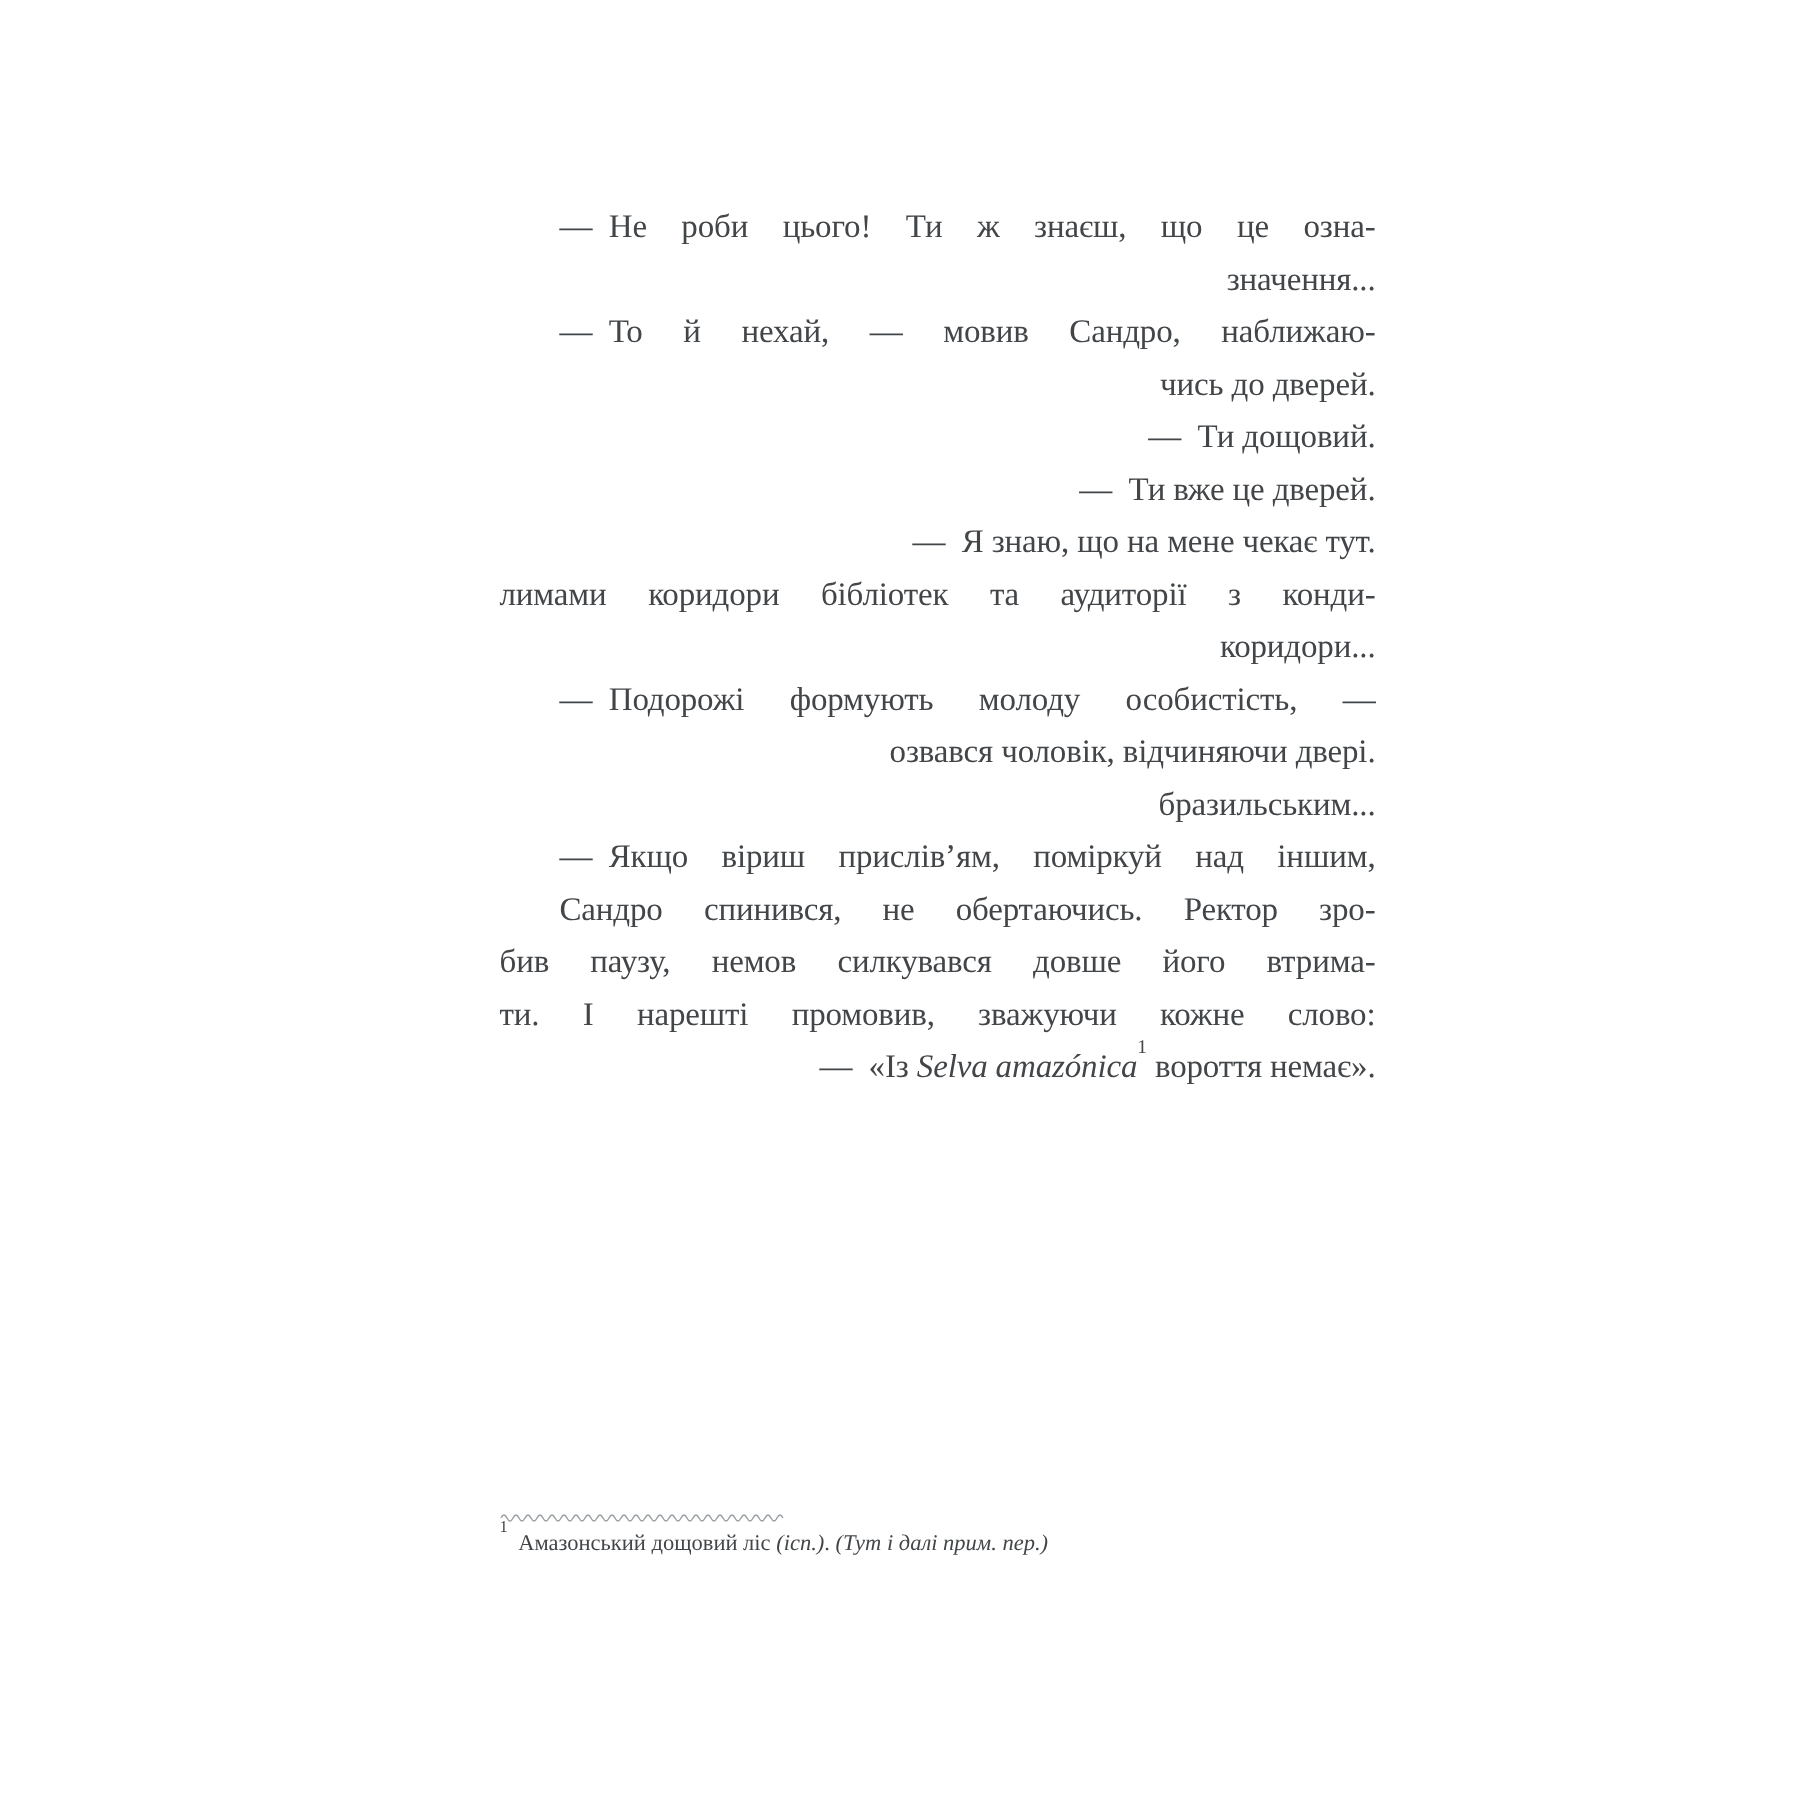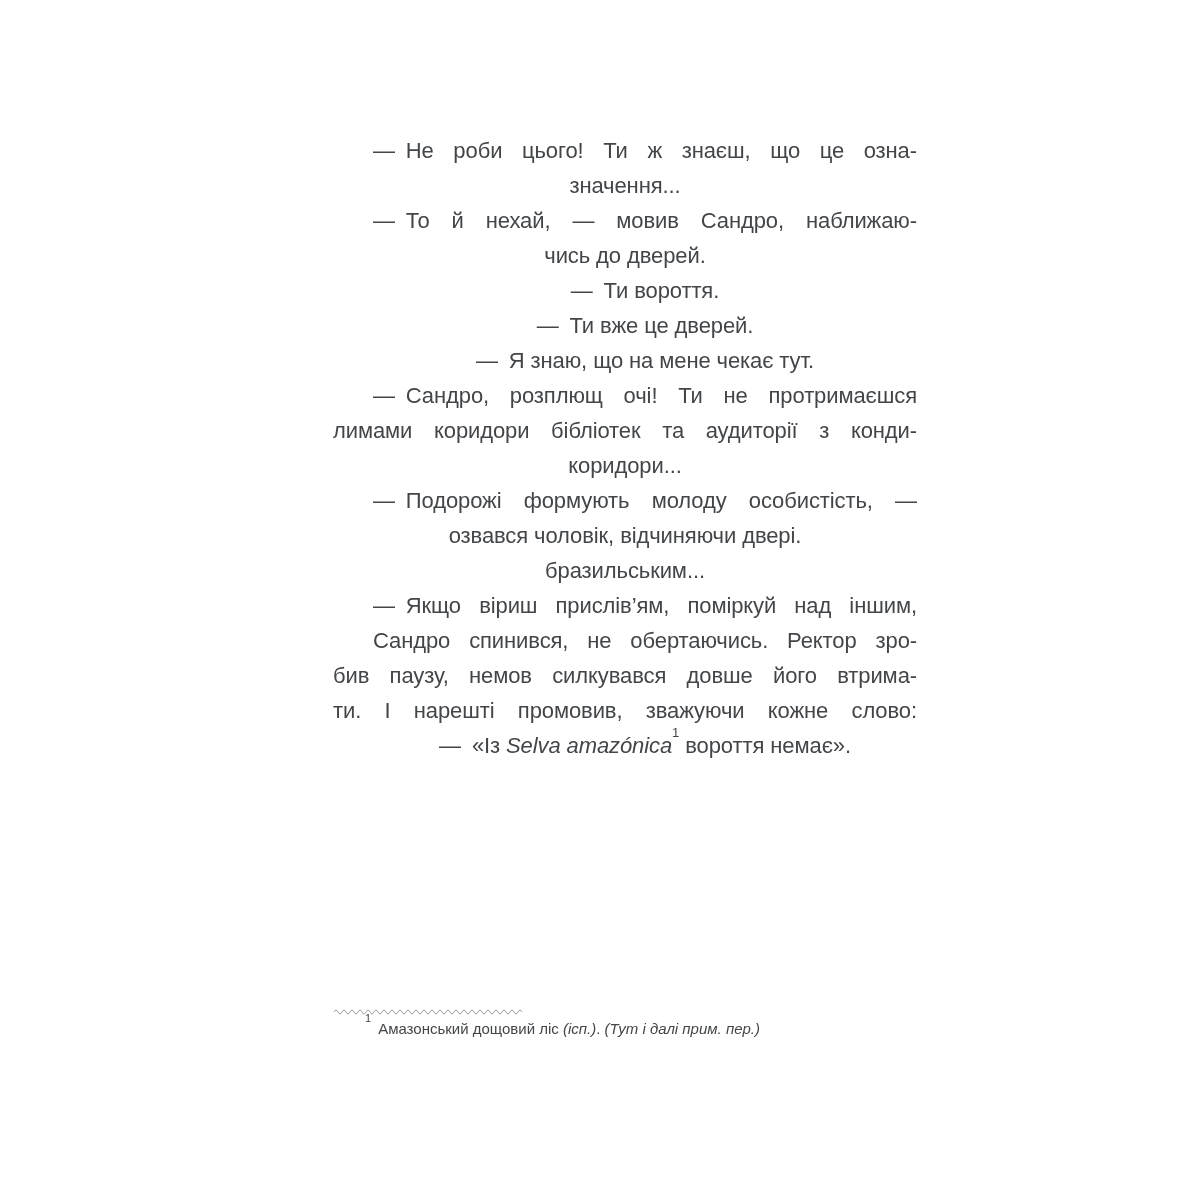--- a/index.html
+++ b/index.html
@@ -9,36 +9,36 @@
     height: 1200px;
     background: #ffffff;
     overflow: hidden;
   }
   .page {
     position: absolute;
     inset: 0;
     width: 1024px;
     height: 1200px;
     background: #ffffff;
-    font-family: Liberation Sans, sans-serif;
+    font-family: Liberation Serif, serif;
     color: #434649;
     -webkit-font-smoothing: antialiased;
   }
   .text-column {
     position: absolute;
     left: 333px;
     top: 133px;
     width: 584px;
   }
   .line {
     font-size: 22px;
     line-height: 35px;
     height: 35px;
     letter-spacing: -0.1px;
-    text-align: center;
+    text-align: right;
     white-space: normal;
   }
   .line.j {
     text-align: justify;
     text-align-last: justify;
   }
   .line.indent {
     text-indent: 40px;
   }
   .it { font-style: italic; }
@@ -56,44 +56,42 @@
   }
   .squiggle {
     display: block;
     margin: 0;
   }
   .footnote-line {
     margin-top: 3px;
     font-size: 15px;
     line-height: 22px;
     letter-spacing: 0;
-    margin-left: 32px;
   }
   .fn-marker {
     font-size: 11px;
     line-height: 0;
     position: relative;
     top: -6px;
     margin-right: 7px;
   }
 </style>
 </head>
 <body>
 
 <div class="page" style="color: rgb(67, 70, 73); background: rgb(255, 255, 255);">
 
   <main class="text-column" id="text-column">
       <div class="line indent j"><span>— Не роби цього! Ти ж знаєш, що це озна-</span></div>
       <div class="line"><span>значення...</span></div>
       <div class="line indent j"><span>— То й нехай, — мовив Сандро, наближаю-</span></div>
       <div class="line"><span>чись до дверей.</span></div>
-      <div class="line indent"><span>— Ти вороття.</span></div>
+      <div class="line indent"><span>— Ти дощовий.</span></div>
       <div class="line indent"><span>— Ти вже це дверей.</span></div>
       <div class="line indent"><span>— Я знаю, що на мене чекає тут.</span></div>
-      <div class="line indent j"><span>— Сандро, розплющ очі! Ти не протримаєшся</span></div>
       <div class="line j"><span>лимами коридори бібліотек та аудиторії з конди-</span></div>
       <div class="line"><span>коридори...</span></div>
       <div class="line indent j"><span>— Подорожі формують молоду особистість, —</span></div>
       <div class="line"><span>озвався чоловік, відчиняючи двері.</span></div>
       <div class="line"><span>бразильським...</span></div>
       <div class="line indent j"><span>— Якщо віриш прислів’ям, поміркуй над іншим,</span></div>
       <div class="line indent j"><span>Сандро спинився, не обертаючись. Ректор зро-</span></div>
       <div class="line j"><span>бив паузу, немов силкувався довше його втрима-</span></div>
       <div class="line j"><span>ти. І нарешті промовив, зважуючи кожне слово:</span></div>
       <div class="line indent"><span>— «Із </span><span class="it">Selva amazónica</span><sup class="sup-ref">1</sup><span> вороття немає».</span></div>

